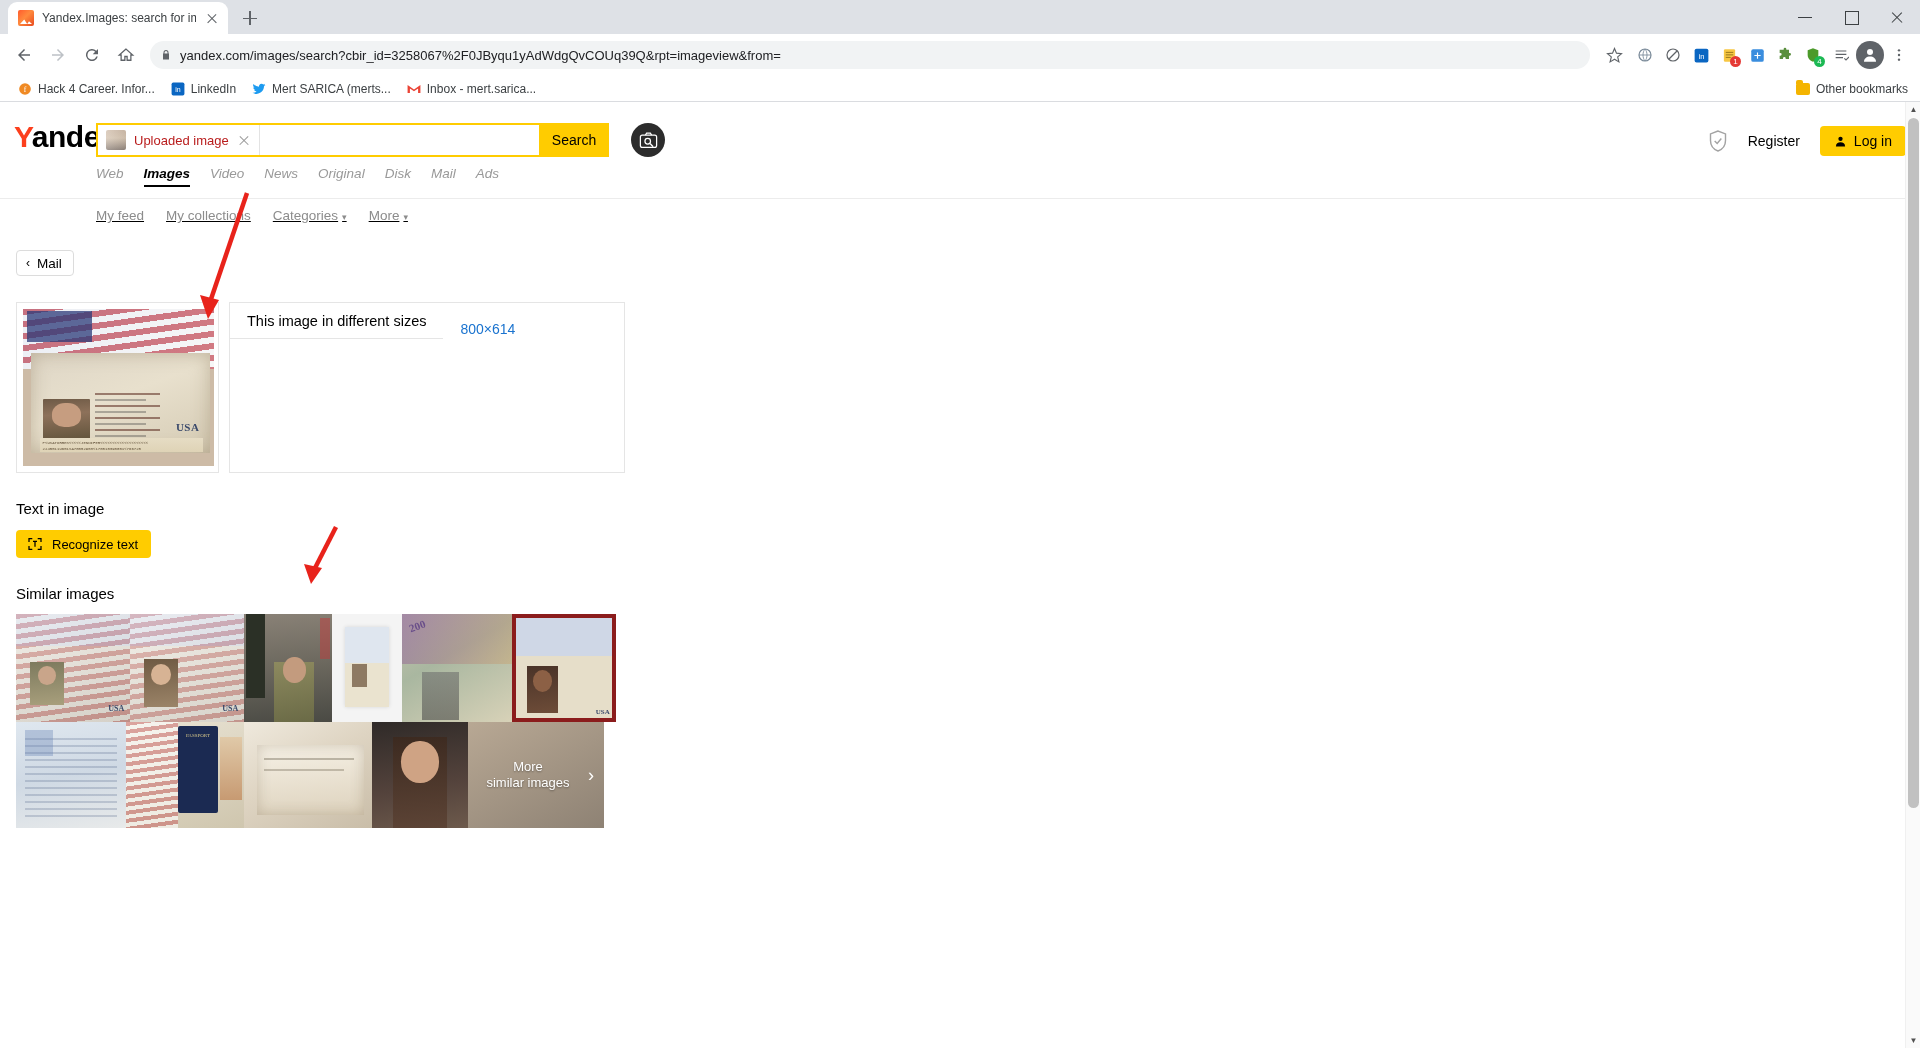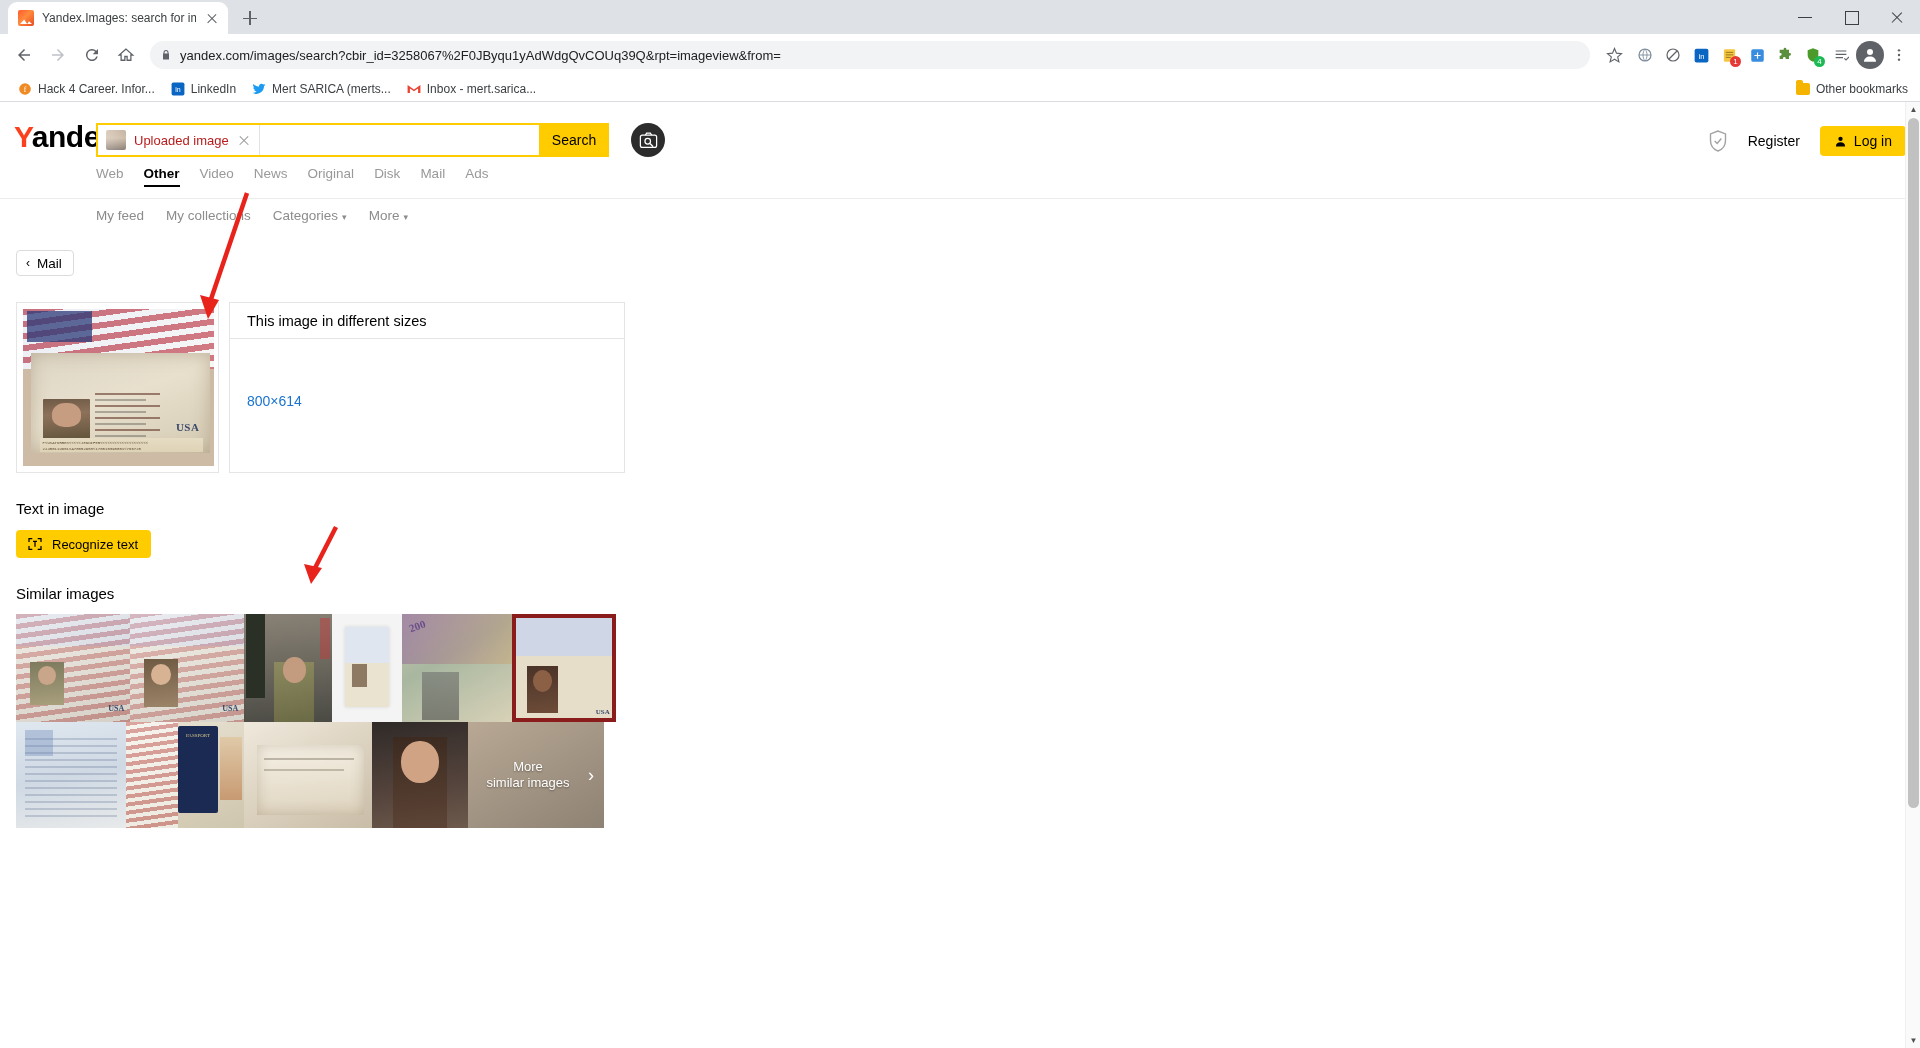--- a/index.html
+++ b/index.html
@@ -166,29 +166,29 @@
   .register-link { font-size: 14px; color: #000; cursor: pointer; }
   .login-btn {
     background: #fc0; border: none; border-radius: 4px; height: 30px; padding: 0 14px;
     display: flex; align-items: center; gap: 7px; cursor: pointer;
     font-size: 14px; color: #000; font-family: "Liberation Sans", sans-serif;
   }
 
   .servicetabs {
     position: absolute; left: 96px; top: 64px; display: flex; align-items: center; gap: 20px;
   }
-  .stab { font-size: 13.5px; color: #999; cursor: pointer; position: relative; padding-bottom: 6px; }
+  .stab { font-size: 13.5px; color: #999; cursor: pointer; position: relative; padding-bottom: 6px; font-style: italic; }
   .stab.active { color: #000; font-weight: bold; }
   .stab.active:after {
     content:""; position:absolute; left:0; right:0; bottom:0; height:2px; background:#000;
   }
 
   .subnav {
     border-top: 1px solid #ececec; height: 34px; display: flex; align-items: center;
-    padding-left: 96px; gap: 22px;
+    padding-left: 96px; gap: 22px; text-decoration: underline;
   }
   .subnav-item {
     font-size: 13.5px; color: #8c8c8c; cursor: pointer; display: flex; align-items: center; gap: 4px;
   }
   .caret { font-size: 9px; color: #8c8c8c; position: relative; top: 1px; }
 
   .content { padding: 18px 0 0 16px; }
 
   .back-btn {
     display: inline-flex; align-items: center; gap: 7px; border: 1px solid #dcdcdc;
@@ -204,21 +204,21 @@
   }
   .orig-thumb {
     width: 191px; height: 157px; position: relative; overflow: hidden;
     background: #cdbba6;
   }
   .orig-caption { padding: 8px 3px 8px 10px; }
   .orig-title { font-size: 13.5px; color: #000; }
   .orig-dims { font-size: 12.5px; color: #999; margin-top: 4px; }
 
   .card-sizes {
-    width: 396px; border: 1px solid #e5e5e5; background: #fff; display: flex; flex-direction: column; gap: 36px;
+    width: 396px; border: 1px solid #e5e5e5; background: #fff; display: flex; flex-direction: row;
   }
   .sizes-head {
     height: 36px; display: flex; align-items: center; padding: 0 17px;
     border-bottom: 1px solid #e5e5e5; font-size: 14.5px; color: #000;
   }
   .sizes-body { padding: 17px; flex: 1 1 auto; }
   .size-link { font-size: 14px; color: #1a73cf; cursor: pointer; }
 
   .section-title { font-size: 15px; color: #000; margin: 27px 0 0 0; }
 
@@ -500,21 +500,21 @@
           <svg width="13" height="13" viewBox="0 0 24 24">
               <circle cx="12" cy="7" r="4" fill="#000"></circle>
               <path d="M3.5 21c0-4.7 3.8-7.5 8.5-7.5s8.5 2.8 8.5 7.5z" fill="#000"></path>
             </svg>
           <span>Log in</span>
         </button>
       </div>
 
       <div class="servicetabs">
         <span class="stab">Web</span>
-        <span class="stab active">Other</span>
+        <span class="stab active">Images</span>
         <span class="stab">Video</span>
         <span class="stab">News</span>
         <span class="stab">Original</span>
         <span class="stab">Disk</span>
         <span class="stab">Mail</span>
         <span class="stab">Ads</span>
       </div>
     </div>
 
     <div class="subnav">

